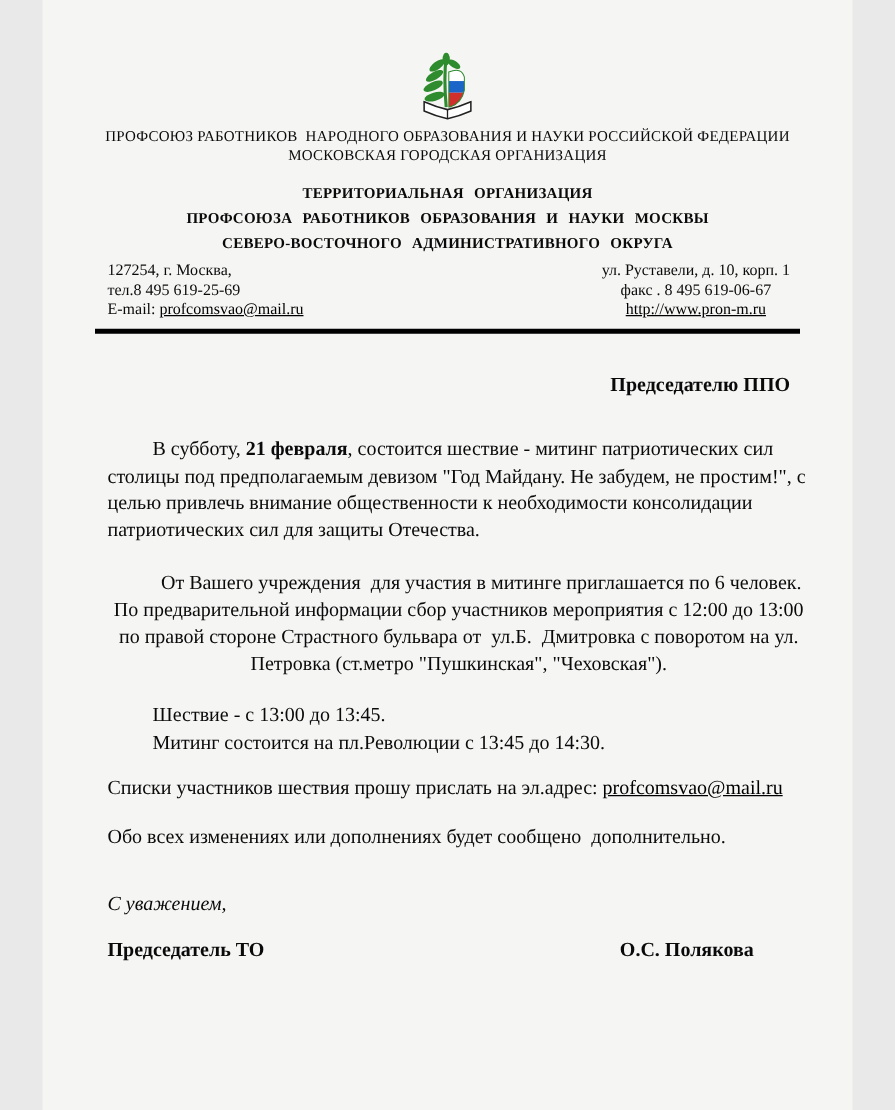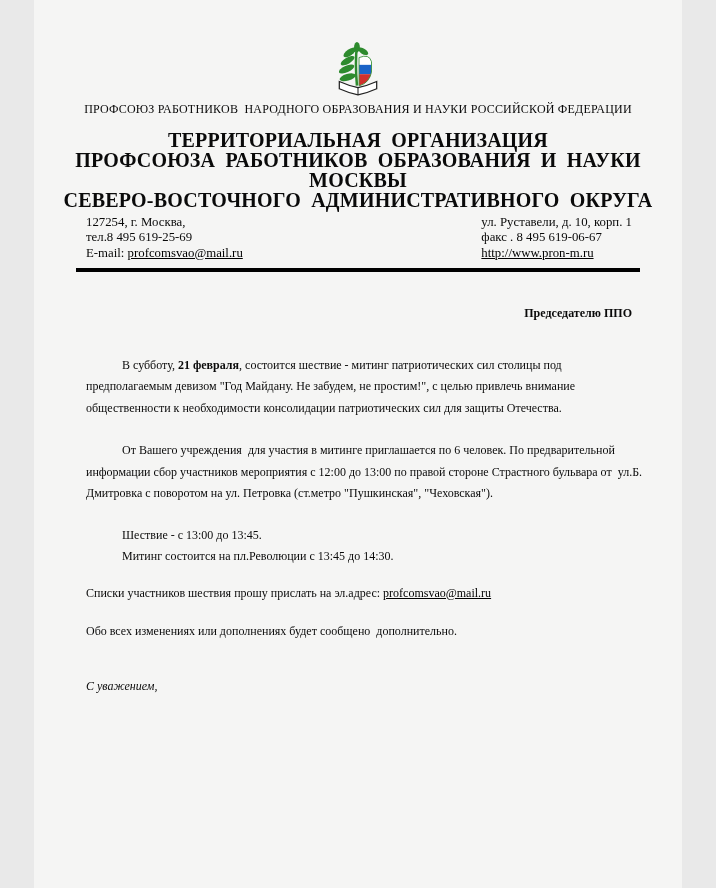--- a/index.html
+++ b/index.html
@@ -9,35 +9,35 @@
     background:#f5f5f4;overflow:hidden;
   }
   [data-bind]{white-space:pre-wrap;}
   .logo-wrap{padding-top:42px;text-align:center;height:54px;}
   .org-line{
     text-align:center;font-size:12px;line-height:14.5px;letter-spacing:.2px;
   }
   .org-block{margin-top:6px;}
   .title-block{margin-top:13px;text-align:center;}
   .title-line{
-    font-weight:bold;font-size:20px;line-height:20px;word-spacing:5px;letter-spacing:.2px;
+    font-weight:bold;font-size:12px;line-height:20px;word-spacing:5px;letter-spacing:.2px;
   }
   .contacts{
     display:flex;justify-content:space-between;align-items:flex-start;
     margin:5px 50px 0 52px;font-size:12.8px;line-height:15.5px;gap:40px;
   }
-  .contacts .col-right{text-align:left;}
+  .contacts .col-right{text-align:center;}
   a.doc-link{color:#000000;text-decoration:underline;cursor:pointer;}
   .rule{height:4px;background:#000;margin:7px 42px 0 42px;}
-  .content{padding:0 34px 0 52px;font-size:12px;line-height:21.5px;}
+  .content{padding:0 34px 0 52px;font-size:16px;line-height:21.5px;}
   .addressee{margin-top:31px;text-align:right;padding-right:16px;font-weight:bold;}
   .salutation{margin-top:17px;text-align:center;font-weight:bold;padding-right:50px;}
   .para{margin:0;text-indent:36px;}
   .p1{margin-top:30px;}
-  .p2{margin-top:21px;}
+  .p2{margin-top:21px;text-align:center;}
   .sched{margin:0;padding-left:36px;}
   .sched-first{margin-top:20px;}
   .line-block{margin-top:15px;}
   .notice{margin-top:17px;}
   .closing{margin-top:33px;font-style:italic;}
   .sign-row{margin-top:15px;display:flex;justify-content:space-between;font-weight:bold;}
   .sign-name{margin-right:45px;}
   b{font-weight:bold;}
 </style>
 </head>
@@ -69,20 +69,21 @@
       <ellipse cx="14" cy="10" rx="7" ry="3" fill="#2e8b2e" transform="rotate(-35 14 10)"></ellipse>
       <ellipse cx="12" cy="18" rx="7.5" ry="3" fill="#2e8b2e" transform="rotate(-30 12 18)"></ellipse>
       <ellipse cx="11" cy="26" rx="8" ry="3.2" fill="#2e8b2e" transform="rotate(-24 11 26)"></ellipse>
       <ellipse cx="12" cy="34" rx="8" ry="3.2" fill="#2e8b2e" transform="rotate(-16 12 34)"></ellipse>
       <ellipse cx="27" cy="9" rx="5.5" ry="2.6" fill="#2e8b2e" transform="rotate(32 27 9)"></ellipse>
     </svg>
   </div>
 
   <div class="org-block">
     <div class="org-line" data-bind="header.org_line1">ПРОФСОЮЗ РАБОТНИКОВ  НАРОДНОГО ОБРАЗОВАНИЯ И НАУКИ РОССИЙСКОЙ ФЕДЕРАЦИИ</div>
+    <div class="org-line" data-bind="header.org_line2">МОСКОВСКАЯ ГОРОДСКАЯ ОРГАНИЗАЦИЯ</div>
   </div>
 
   <div class="title-block">
     <div class="title-line" data-bind="header.title_line1">ТЕРРИТОРИАЛЬНАЯ ОРГАНИЗАЦИЯ</div>
     <div class="title-line" data-bind="header.title_line2">ПРОФСОЮЗА РАБОТНИКОВ ОБРАЗОВАНИЯ И НАУКИ МОСКВЫ</div>
     <div class="title-line" data-bind="header.title_line3">СЕВЕРО-ВОСТОЧНОГО АДМИНИСТРАТИВНОГО ОКРУГА</div>
   </div>
 
   <div class="contacts">
     <div class="col-left">
@@ -110,15 +111,19 @@
 
     <p class="sched sched-first" data-bind="letter.schedule_line1">Шествие - с 13:00 до 13:45.</p>
     <p class="sched" data-bind="letter.schedule_line2">Митинг состоится на пл.Революции с 13:45 до 14:30.</p>
 
     <div class="line-block"><span data-bind="letter.lists_before_link">Списки участников шествия прошу прислать на эл.адрес: </span><a class="doc-link" data-bind="letter.lists_link">profcomsvao@mail.ru</a></div>
 
     <div class="notice" data-bind="letter.notice">Обо всех изменениях или дополнениях будет сообщено  дополнительно.</div>
 
     <div class="closing" data-bind="letter.closing">С уважением,</div>
 
+    <div class="sign-row">
+      <span data-bind="letter.signature_title">Председатель ТО</span>
+      <span class="sign-name" data-bind="letter.signature_name">О.С. Полякова</span>
+    </div>
 
   </div>
 </div>
 
 </body></html>

